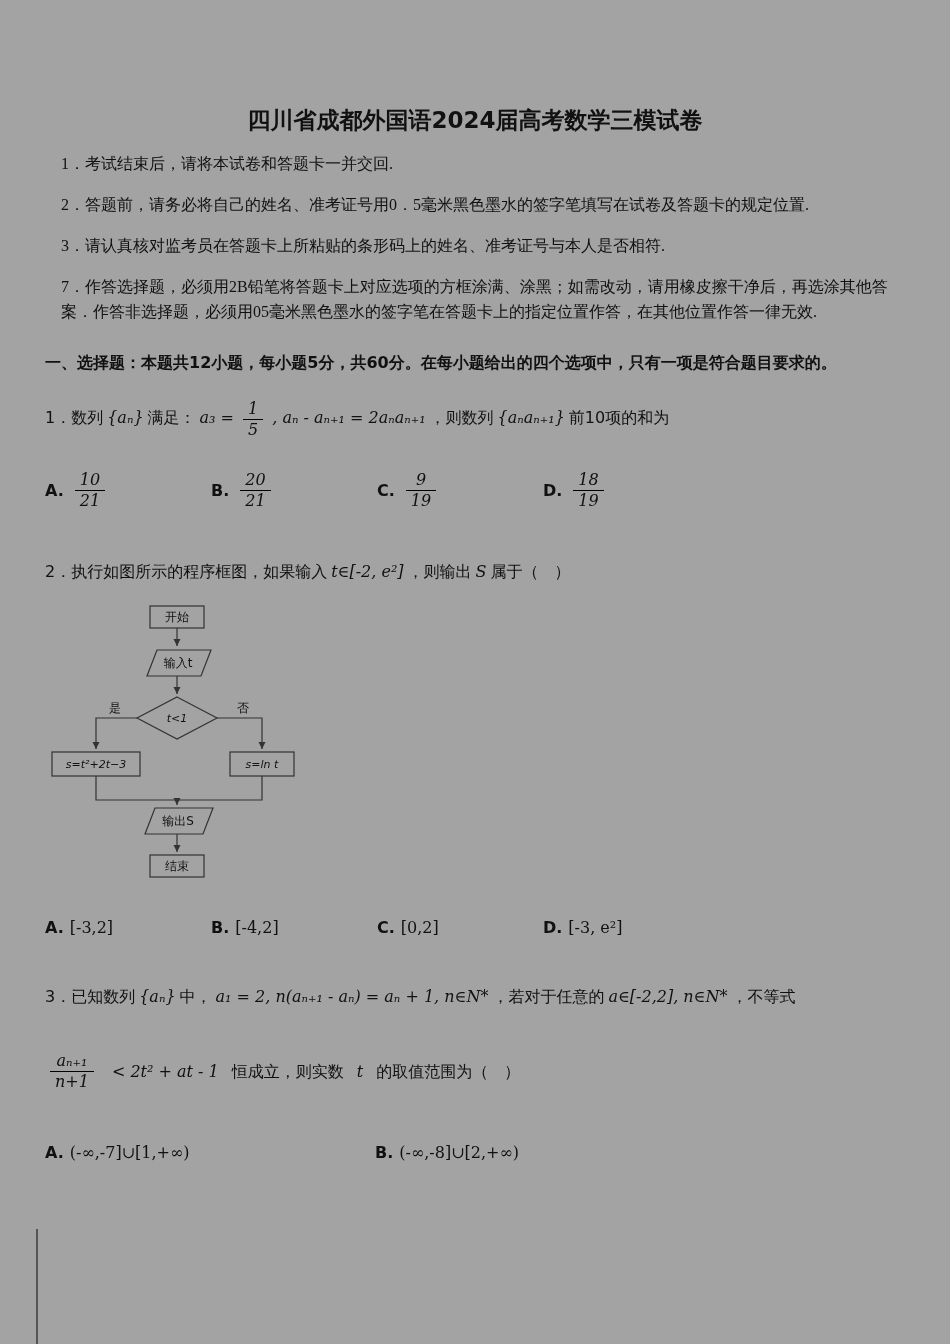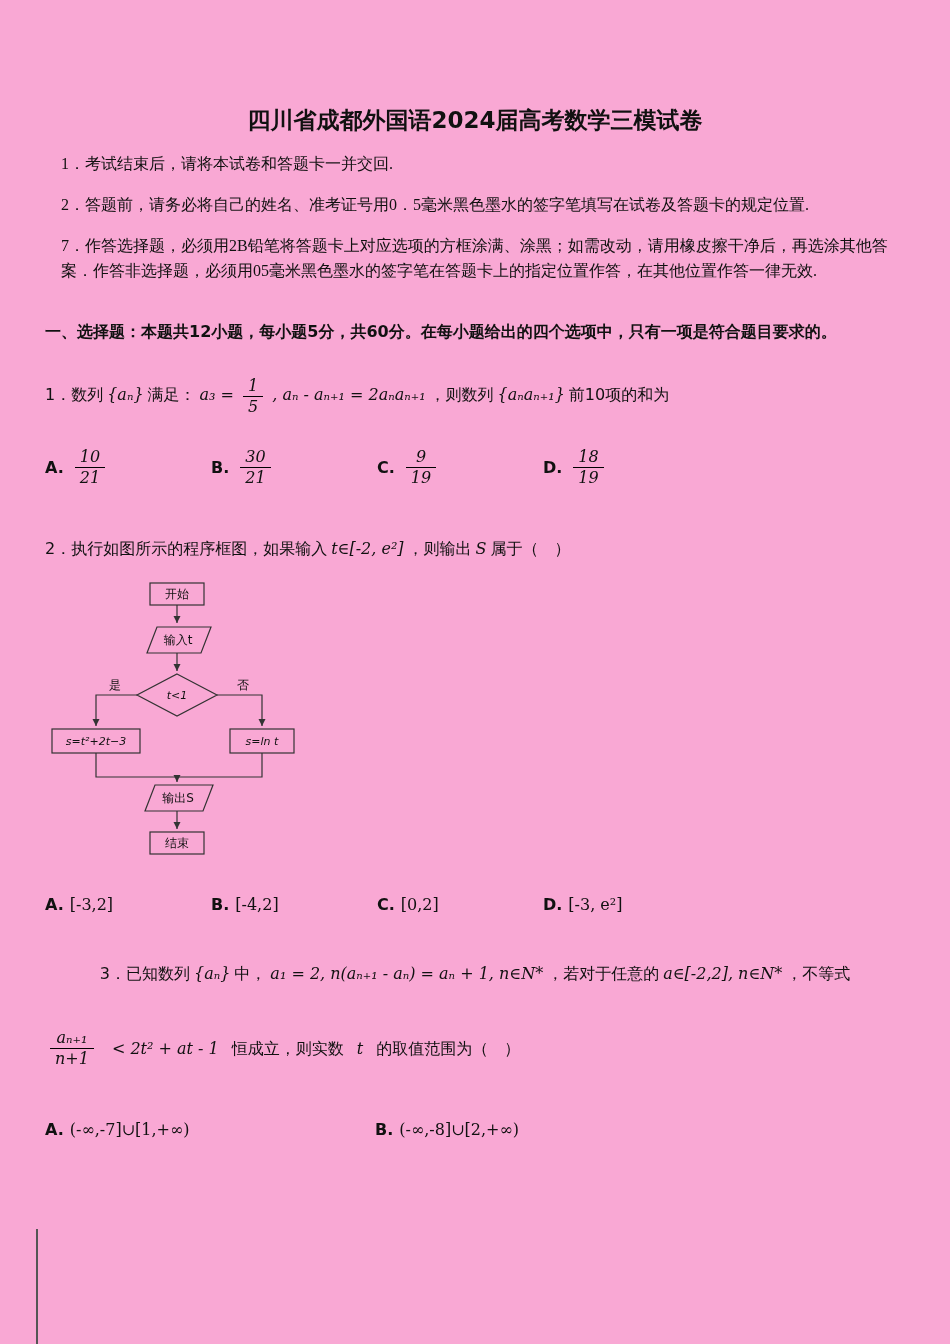--- a/index.html
+++ b/index.html
@@ -1,44 +1,44 @@
 <!DOCTYPE html>
 <html><head>
 <meta charset="utf-8">
 <style>
   html,body { margin:0; padding:0; background:#e9e9e9; }
   .page {
     position:relative;
     width:950px; min-height:1344px;
     margin:0 auto;
-    background:#f9a8d4;
+    background:#a3a3a3;
     box-sizing:border-box;
     padding:105px 45px 40px 45px;
     color:#111;
     font-family:"Liberation Serif","DejaVu Serif",serif;
     font-size:16px;
     line-height:25px;
   }
   .title {
     margin:0 0 16px 0;
     text-align:center;
     font-size:23px;
     line-height:30px;
     font-weight:bold;
     font-family:"DejaVu Sans","Liberation Sans",sans-serif;
   }
   .notes-heading { font-weight:bold; }
   .note { margin:16px; }
   .section-heading {
-    margin-top:36px;
+    margin-top:26px;
     font-weight:bold;
     font-family:"DejaVu Sans","Liberation Sans",sans-serif;
     font-size:16px;
   }
-  .question { margin-top:32px; }
+  .question { margin-top:24px; }
   .qtext { font-family:"DejaVu Sans","Liberation Sans",sans-serif; }
   .math {
     font-family:"DejaVu Serif","Liberation Serif",serif;
     font-style:italic;
   }
   .frac {
     display:inline-block;
     text-align:center;
     vertical-align:middle;
     margin:0 5px;
@@ -74,20 +74,21 @@
 </head>
 <body>
 
 <div class="page">
 
   <h1 class="title">四川省成都外国语2024届高考数学三模试卷</h1>
 
   <div>
     <div class="note">1．考试结束后，请将本试卷和答题卡一并交回.</div>
     <div class="note">2．答题前，请务必将自己的姓名、准考证号用0．5毫米黑色墨水的签字笔填写在试卷及答题卡的规定位置.</div>
+    <div class="note">3．请认真核对监考员在答题卡上所粘贴的条形码上的姓名、准考证号与本人是否相符.</div>
     <div class="note">7．作答选择题，必须用2B铅笔将答题卡上对应选项的方框涂满、涂黑；如需改动，请用橡皮擦干净后，再选涂其他答案．作答非选择题，必须用05毫米黑色墨水的签字笔在答题卡上的指定位置作答，在其他位置作答一律无效.</div>
   </div>
 
   <div class="section-heading">一、选择题：本题共12小题，每小题5分，共60分。在每小题给出的四个选项中，只有一项是符合题目要求的。</div>
 
   <div class="question">
     <span class="qtext">1．数列</span>
     <span class="math">{aₙ}</span>
     <span class="qtext">满足：</span>
     <span class="math">a₃ =</span>
@@ -102,21 +103,21 @@
     <div class="option">
       <span class="opt-label">A.</span>
       <span class="frac">
           <span class="num">10</span>
           <span class="den">21</span>
         </span>
     </div>
     <div class="option">
       <span class="opt-label">B.</span>
       <span class="frac">
-          <span class="num">30</span>
+          <span class="num">20</span>
           <span class="den">21</span>
         </span>
     </div>
     <div class="option">
       <span class="opt-label">C.</span>
       <span class="frac">
           <span class="num">9</span>
           <span class="den">19</span>
         </span>
     </div>
@@ -191,21 +192,21 @@
     <div class="option">
       <span class="opt-label">C.</span>
       <span class="opt-value">[0,2]</span>
     </div>
     <div class="option">
       <span class="opt-label">D.</span>
       <span class="opt-value">[-3,  e²]</span>
     </div>
   </div>
 
-  <div class="question" style="margin-top:44px;text-align:center;">
+  <div class="question" style="margin-top:44px;">
     <span class="qtext">3．已知数列</span>
     <span class="math">{aₙ}</span>
     <span class="qtext">中，</span>
     <span class="math">a₁ = 2, n(aₙ₊₁ - aₙ) = aₙ + 1, n∈N*</span>
     <span class="qtext">，若对于任意的</span>
     <span class="math">a∈[-2,2], n∈N*</span>
     <span class="qtext">，不等式</span>
   </div>
 
   <div class="q3-line2">

